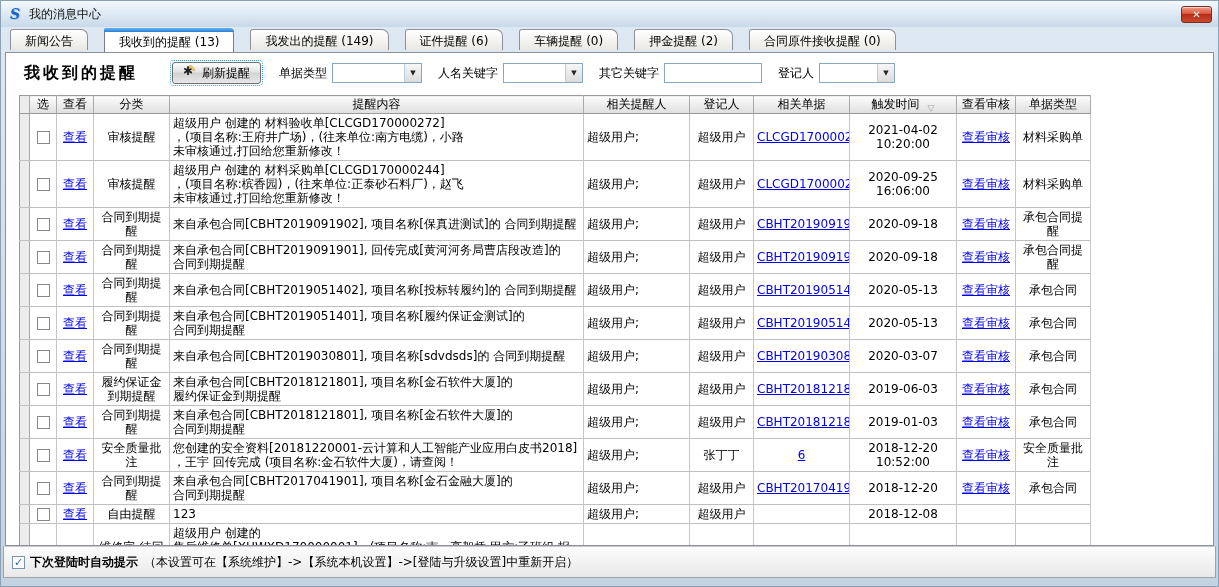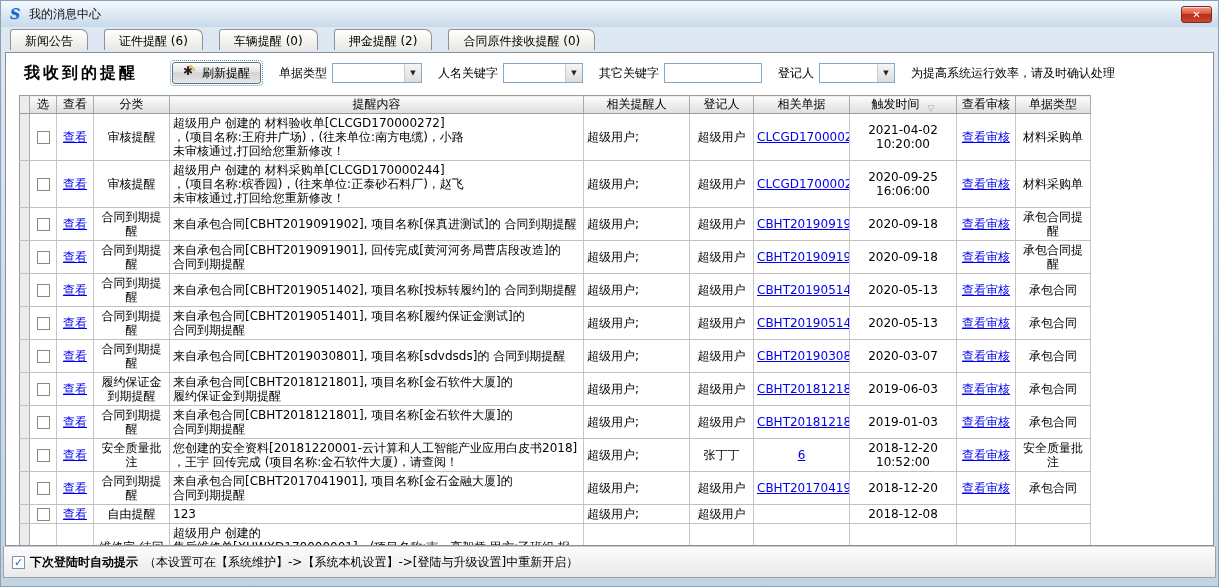--- a/index.html
+++ b/index.html
@@ -92,20 +92,22 @@
   <div class="titlebar">
     <span class="app-icon">S</span>
     <span class="win-title">我的消息中心</span>
     <span class="close-btn">
       <span>✕</span>
     </span>
   </div>
 
   <div class="tabstrip" id="tabs">
       <div class="tab">新闻公告</div>
+      <div class="tab active">我收到的提醒 (13)</div>
+      <div class="tab">我发出的提醒 (149)</div>
       <div class="tab">证件提醒 (6)</div>
       <div class="tab">车辆提醒 (0)</div>
       <div class="tab">押金提醒 (2)</div>
       <div class="tab">合同原件接收提醒 (0)</div>
     </div>
 
   <div class="panel">
 
     <div class="toolbar">
       <span class="page-heading">我收到的提醒</span>
@@ -130,21 +132,20 @@
             <span class="carr">▼</span>
           </span>
           <span class="flabel">其它关键字</span>
           <input class="tbox" style="">
           <span class="flabel">登记人</span>
           <span class="combo f-registrant">
             <span class="cval"></span>
             <span class="carr">▼</span>
           </span>
         </span>
-      <span class="hint">为提高系统运行效率，请及时确认处理</span>
     </div>
 
     <div class="grid-wrap">
       <table class="grid">
         <colgroup>
           <col style="width:10px">
             <col style="width:27px">
             <col style="width:37px">
             <col style="width:76px">
           <col style="width:414px">

